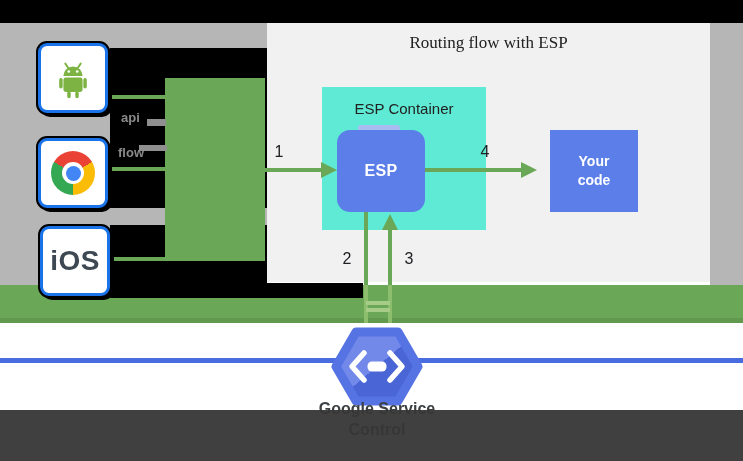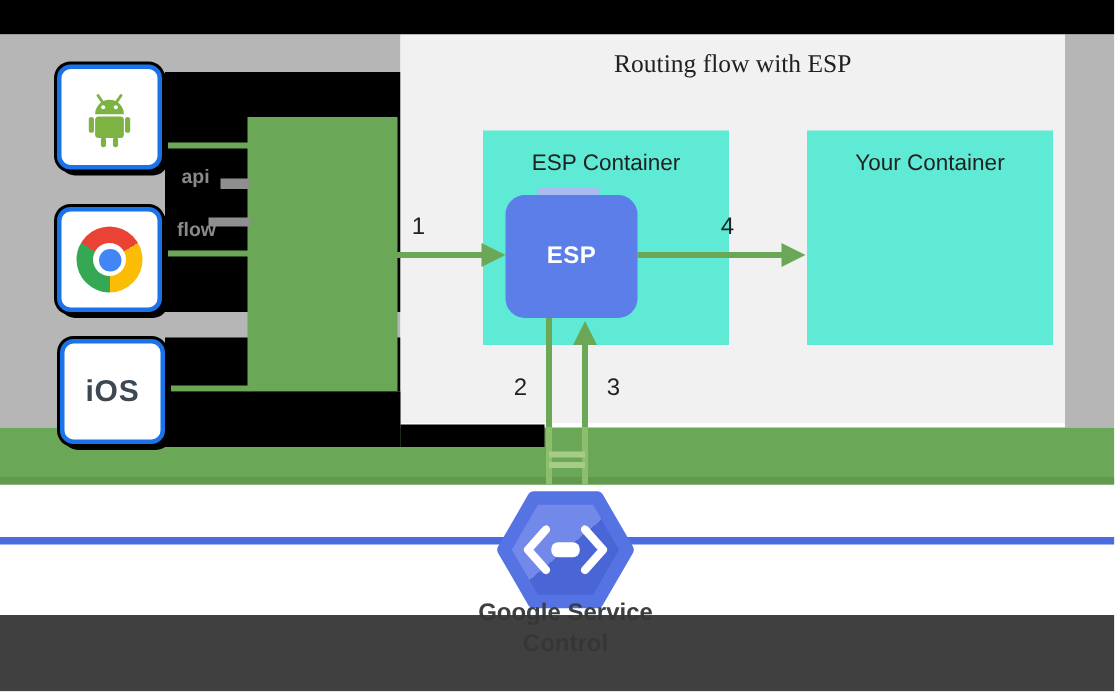--- a/index.html
+++ b/index.html
@@ -22,21 +22,21 @@
   .black-c2{left:267px;top:283px;width:96px;height:15px;background:#000;}
   
   .client-box{
     width:64px;height:64px;background:#fff;border:3px solid #1a73e8;border-radius:9px;
     box-shadow:0 0 0 2px #000, 3px 3px 0 1px #000;
     display:flex;align-items:center;justify-content:center;
   }
   .android-box{left:38px;top:43px;}
   .chrome-box{left:38px;top:138px;}
   .ios-box{left:40px;top:226px;}
-  .ios-text{font-weight:bold;font-size:20px;color:#3d4852;letter-spacing:0.5px;}
+  .ios-text{font-weight:bold;font-size:28px;color:#3d4852;letter-spacing:0.5px;}
   .chrome-disc{width:44px;height:44px;border-radius:50%;position:relative;
     background:conic-gradient(from 300deg,#ea4335 0 120deg,#fbbc05 0 240deg,#34a853 0 360deg);}
   .chrome-white{position:absolute;left:11px;top:11px;width:22px;height:22px;border-radius:50%;background:#fff;}
   .chrome-blue{position:absolute;left:14.5px;top:14.5px;width:15px;height:15px;border-radius:50%;background:#4285f4;}
   
   .conn{height:4px;background:#6aa857;}
   .conn-android{left:108px;top:95px;width:60px;}
   .conn-chrome{left:108px;top:167px;width:60px;}
   .conn-ios{left:108px;top:257px;width:60px;}
   .api-label{color:#8a8a8a;font-size:13px;font-weight:600;}
@@ -109,27 +109,27 @@
   <div class="abs api-label api-line2">flow</div>
   <div class="abs gray-frag frag1"></div>
   <div class="abs gray-frag frag2"></div>
 
   <div class="abs panel"></div>
   <div class="abs panel-title">Routing flow with ESP</div>
 
   <div class="abs container-box esp-container">
     <div class="container-label">ESP Container</div>
   </div>
-  <div class="abs container-box your-container">
-    <div class="container-label">Your Container</div>
-  </div>
 
   <div class="abs glitch-tab"></div>
   <div class="abs blue-box esp-box">
     <span>ESP</span>
+  </div>
+  <div class="abs blue-box your-code-box">
+    <span class="wrap">Your code</span>
   </div>
 
   <div class="abs hline arrow1-line"></div>
   <div class="abs arrow1-head"></div>
   <div class="abs hline arrow4-line"></div>
   <div class="abs arrow4-head"></div>
   <div class="abs vline arrow2-line"></div>
   <div class="abs arrow3-head"></div>
   <div class="abs vline arrow3-line"></div>
 

